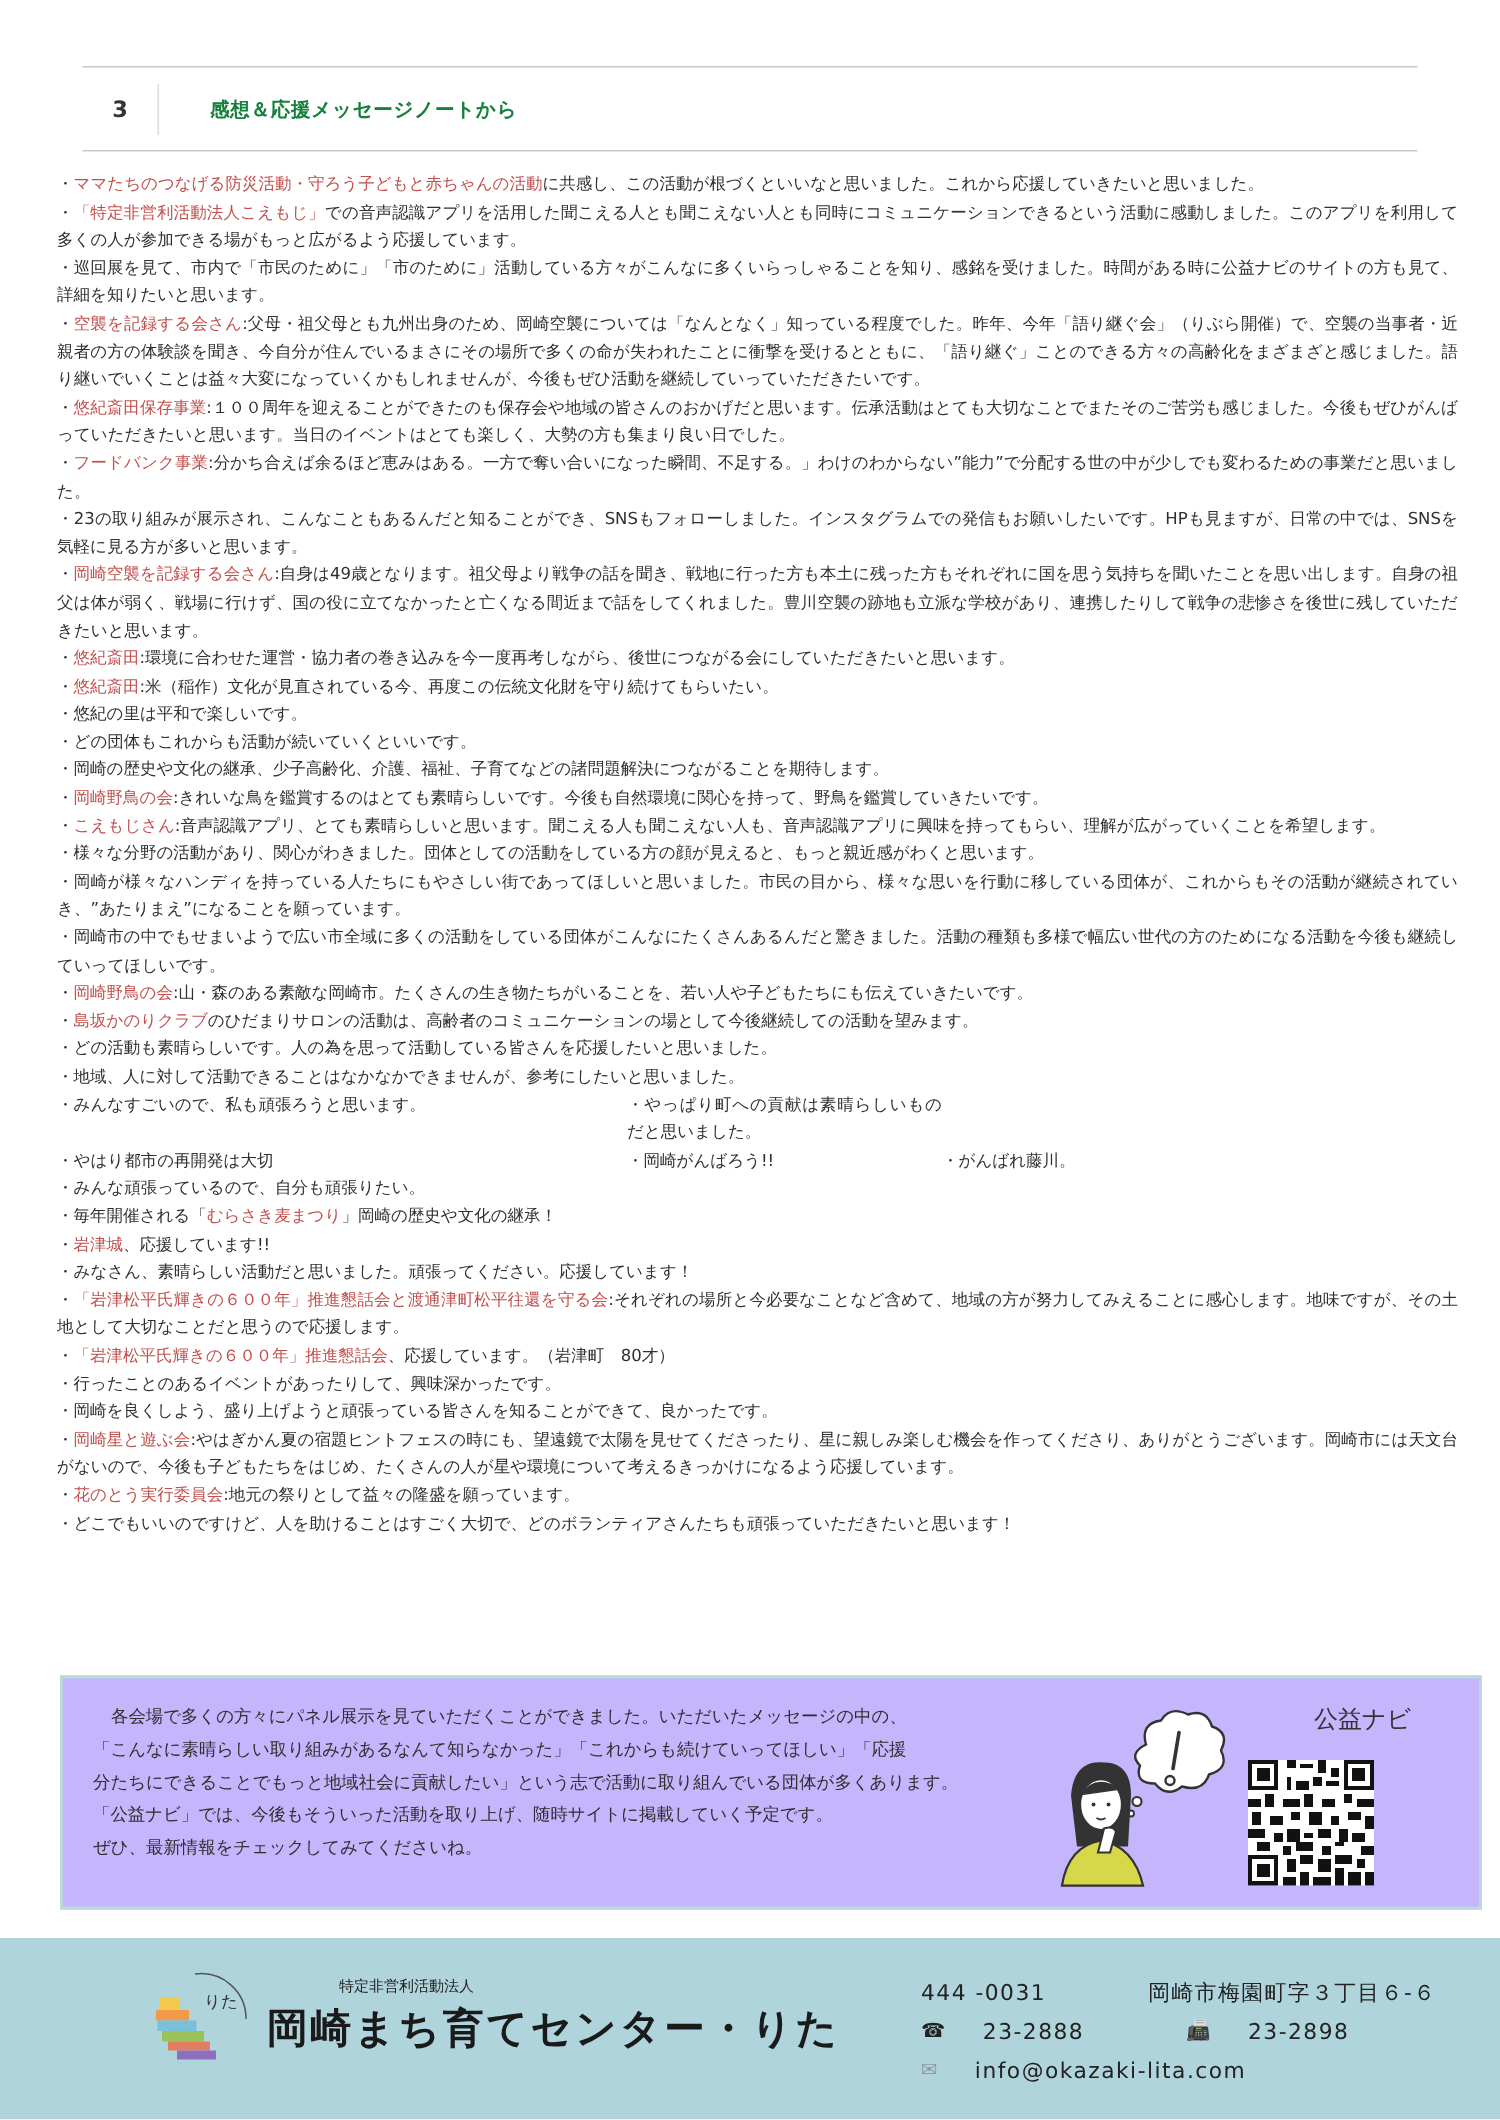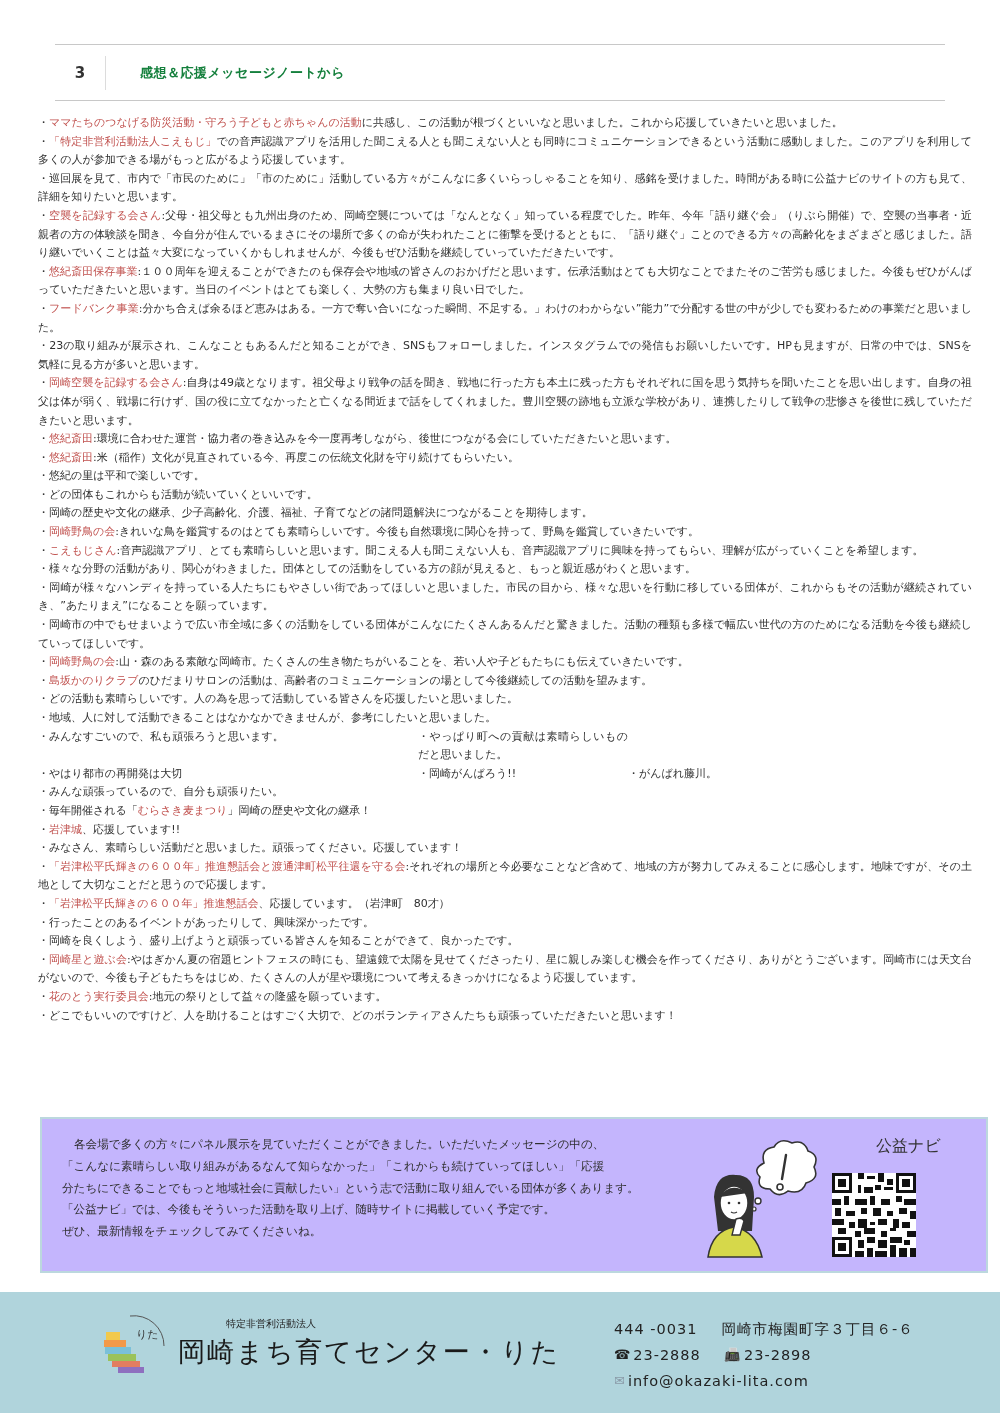--- a/index.html
+++ b/index.html
@@ -39,23 +39,23 @@
   .navi-label { position: absolute; left: 834px; top: 17px; font-size: 16px; color: #333; }
   .qr { position: absolute; left: 790px; top: 54px; width: 84px; height: 84px; }
   .illust { position: absolute; left: 660px; top: 20px; width: 130px; height: 120px; }
 
   .footer {
     position: absolute; left: 0; top: 1292px; width: 1000px; height: 121px;
     background: #b0d4dc;
   }
   .logo-mark { position: absolute; left: 100px; top: 18px; width: 70px; height: 70px; }
   .org-sub { position: absolute; left: 178px; top: 25px; font-size: 10px; color: #222; font-weight: normal; margin-left: 48px; }
-  .org-name { position: absolute; left: 178px; top: 42px; font-size: 27px; font-weight: normal; color: #1a1a1a; letter-spacing: 2px; }
+  .org-name { position: absolute; left: 178px; top: 42px; font-size: 27px; font-weight: bold; color: #1a1a1a; letter-spacing: 2px; }
   .contact { position: absolute; left: 614px; top: 24px; font-size: 14.5px; color: #222; line-height: 26px; letter-spacing: 1px; }
-  .contact .row { display: flex; align-items: center; gap: 2px; }
+  .contact .row { display: flex; align-items: center; gap: 24px; }
   .contact .gap { width: 20px; }
   .ico { font-size: 13px; color: #222; }
   .ico.fax { color: #555; }
   .ico.mail { color: #8a9aa8; }
 </style>
 </head>
 <body>
 
 <div class="hr-top"></div>
 <div class="section-head">

